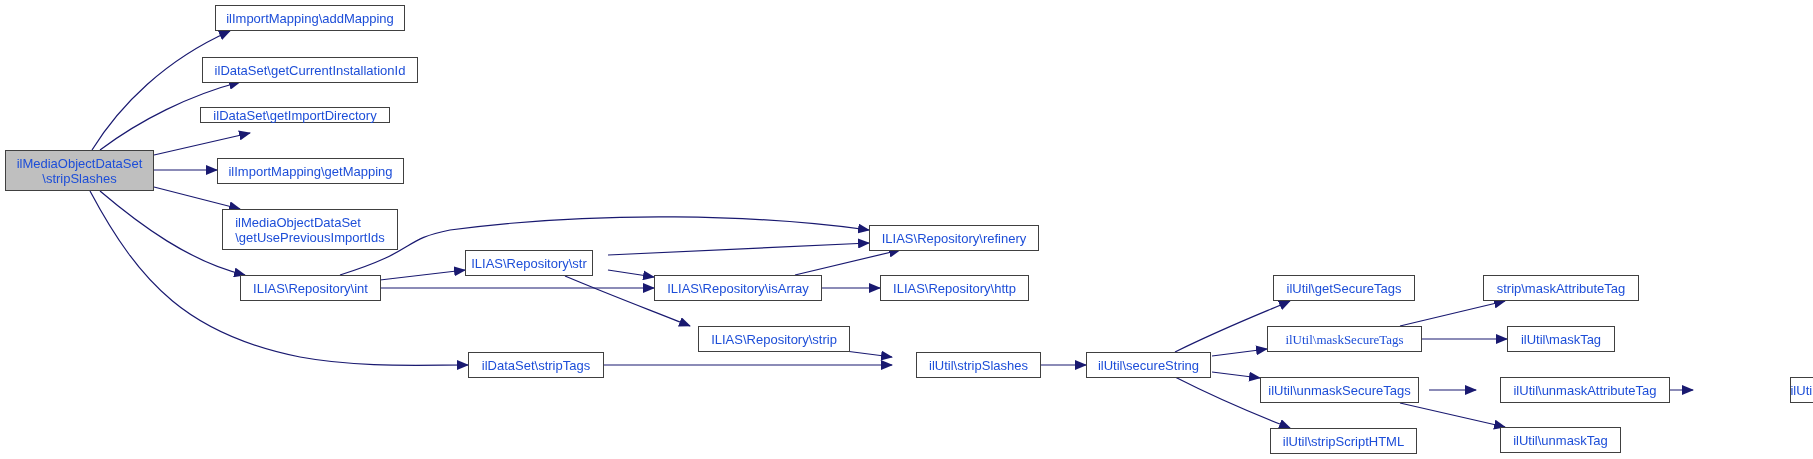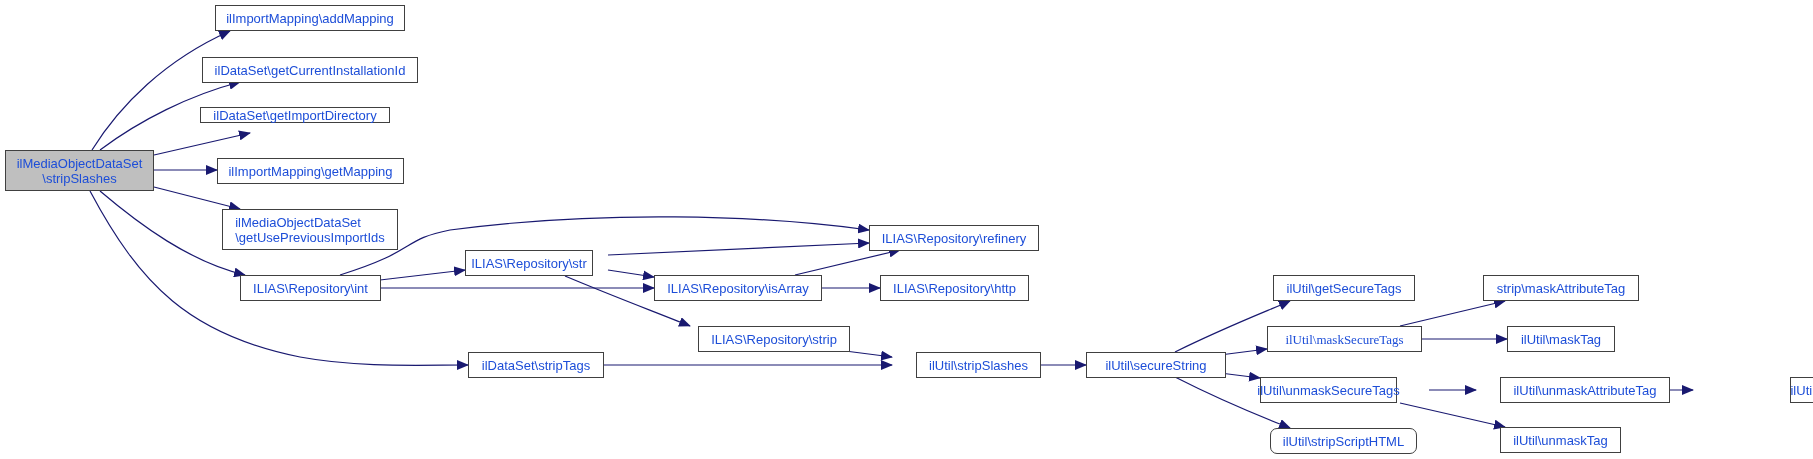--- a/index.html
+++ b/index.html
@@ -99,33 +99,33 @@
   </div>
   <div class="node" style="left:880px;top:275px;width:149px;height:26px;">
     <span class="label">ILIAS\Repository\http</span>
   </div>
   <div class="node" style="left:662px;top:326px;width:152px;height:26px;margin-left:36px;">
     <span class="label">ILIAS\Repository\strip</span>
   </div>
   <div class="node" style="left:892px;top:352px;width:125px;height:26px;margin-left:24px;">
     <span class="label">ilUtil\stripSlashes</span>
   </div>
-  <div class="node" style="left:1086px;top:352px;width:140px;height:26px;">
+  <div class="node" style="left:1086px;top:352px;width:125px;height:26px;">
     <span class="label">ilUtil\secureString</span>
   </div>
   <div class="node" style="left:1273px;top:275px;width:142px;height:26px;">
     <span class="label">ilUtil\getSecureTags</span>
   </div>
   <div class="node" style="left:1267px;top:326px;width:155px;height:26px;font-family:Liberation Serif, serif;">
     <span class="label">ilUtil\maskSecureTags</span>
   </div>
-  <div class="node" style="left:1260px;top:377px;width:137px;height:26px;">
+  <div class="node" style="left:1260px;top:377px;width:159px;height:26px;">
     <span class="label">ilUtil\unmaskSecureTags</span>
   </div>
-  <div class="node" style="left:1270px;top:428px;width:147px;height:26px;border-radius:7px;">
+  <div class="node" style="left:1270px;top:428px;width:147px;height:26px;">
     <span class="label">ilUtil\stripScriptHTML</span>
   </div>
   <div class="node" style="left:1483px;top:275px;width:156px;height:26px;">
     <span class="label">strip\maskAttributeTag</span>
   </div>
   <div class="node" style="left:1507px;top:326px;width:108px;height:26px;">
     <span class="label">ilUtil\maskTag</span>
   </div>
   <div class="node" style="left:1476px;top:377px;width:170px;height:26px;margin-left:24px;">
     <span class="label">ilUtil\unmaskAttributeTag</span>

